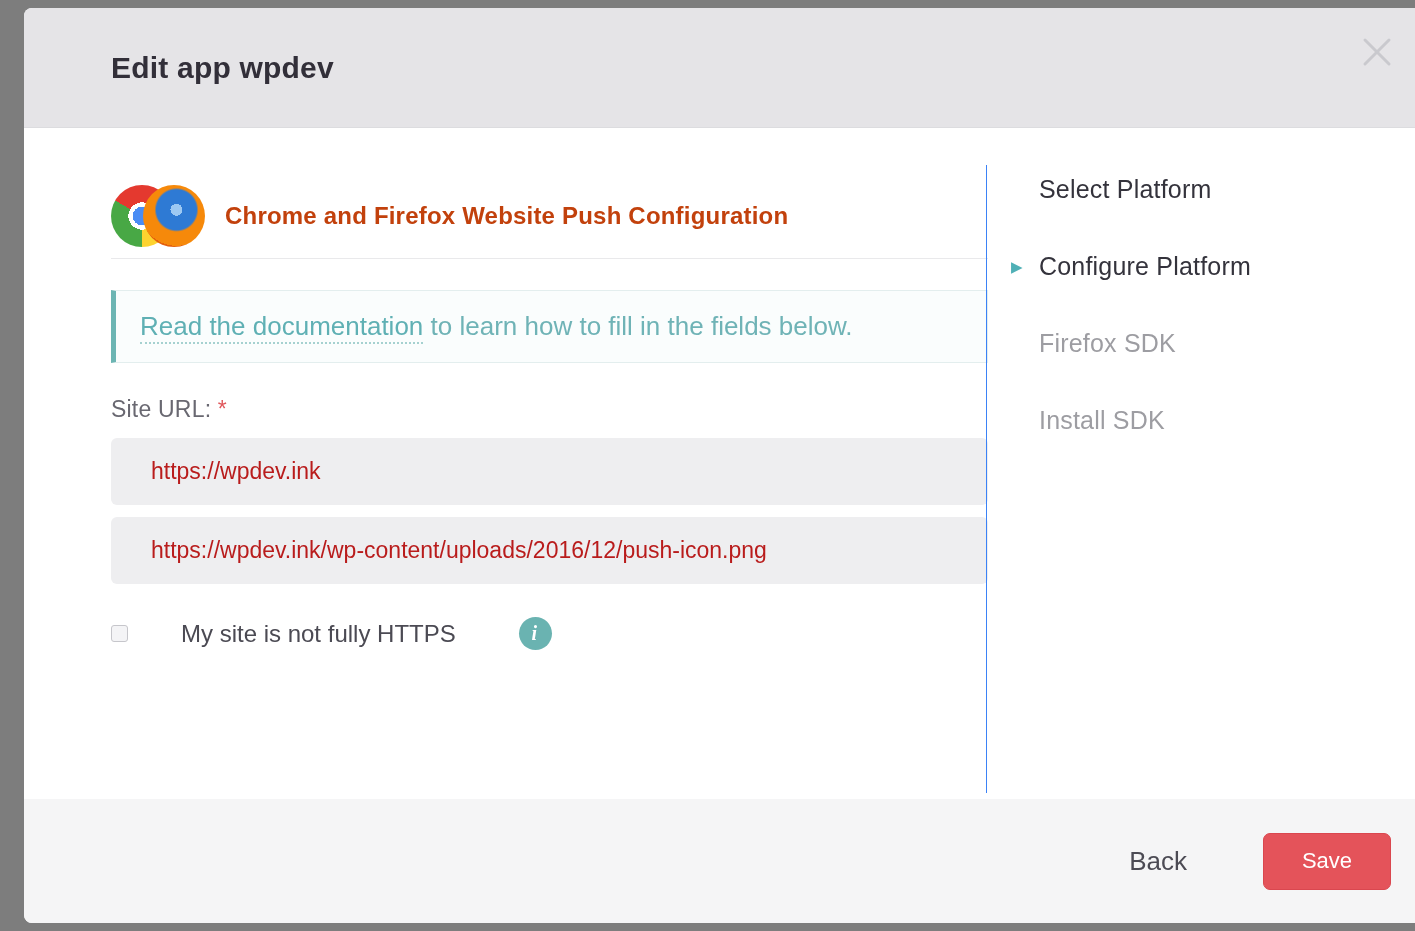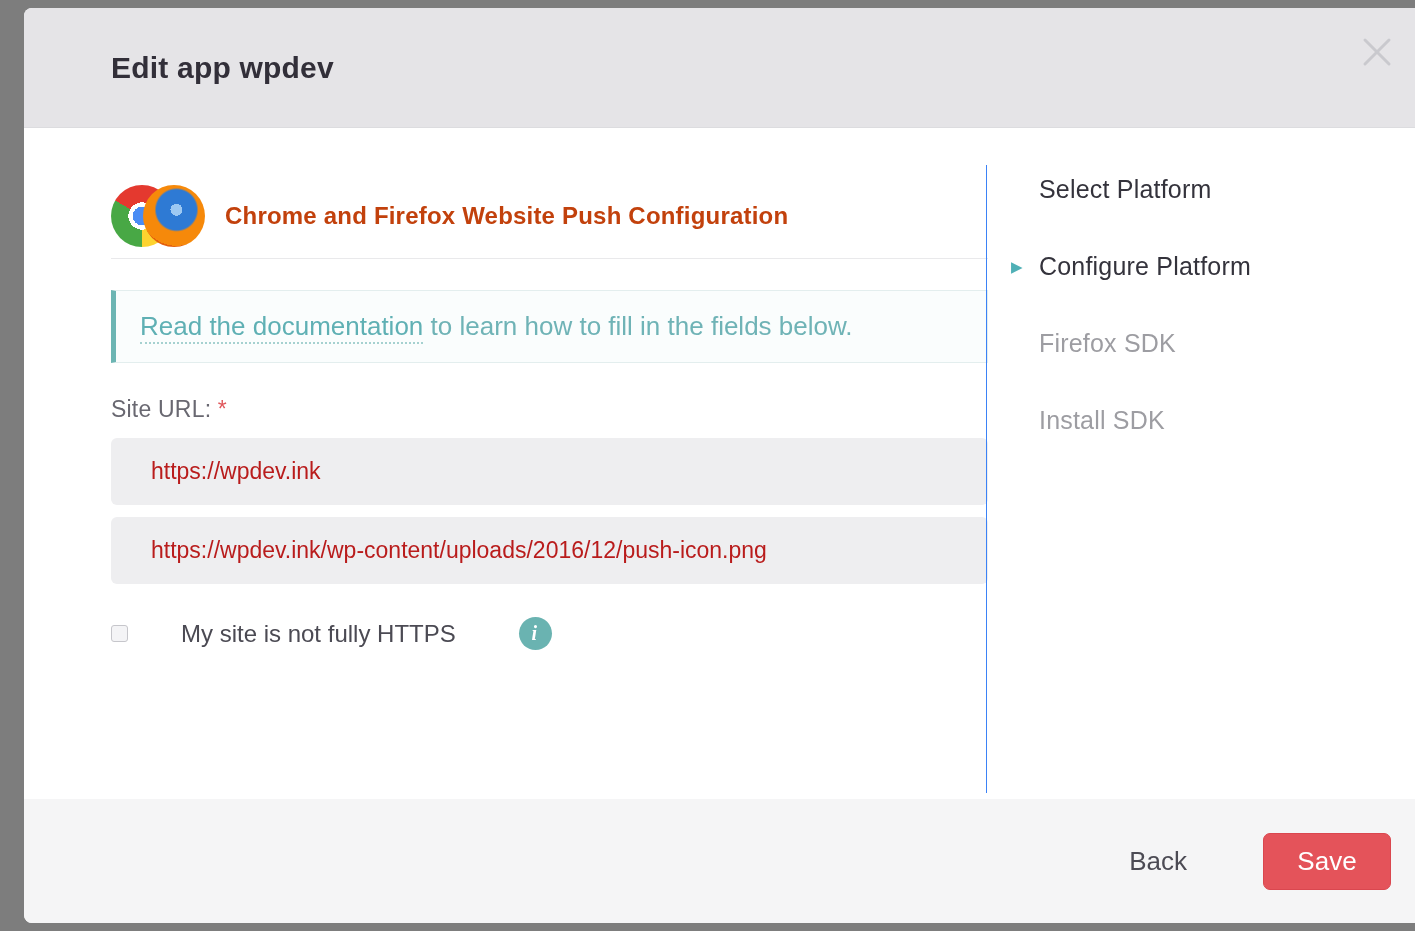--- a/index.html
+++ b/index.html
@@ -105,21 +105,21 @@
     flex:none; height:124px; background:#f5f5f6;
     display:flex; align-items:center; justify-content:flex-end;
     padding-right:32px;
     gap:36px;
   }
   .back-btn {
     font-size:26px; color:#4c4b54; cursor:pointer; margin-right:40px;
   }
   .save-btn {
     width:128px; height:57px; background:#e4535a; border:1px solid #da474f;
-    border-radius:7px; color:#ffffff; font-size:26px; cursor:pointer;
+    border-radius:7px; color:#ffffff; font-size:22px; cursor:pointer;
     font-family:"Liberation Sans", sans-serif;
   }
 </style>
 </head>
 <body>
 
 <div class="modal">
 
   <div class="modal-header">
     <div class="modal-title">Edit app wpdev</div>

